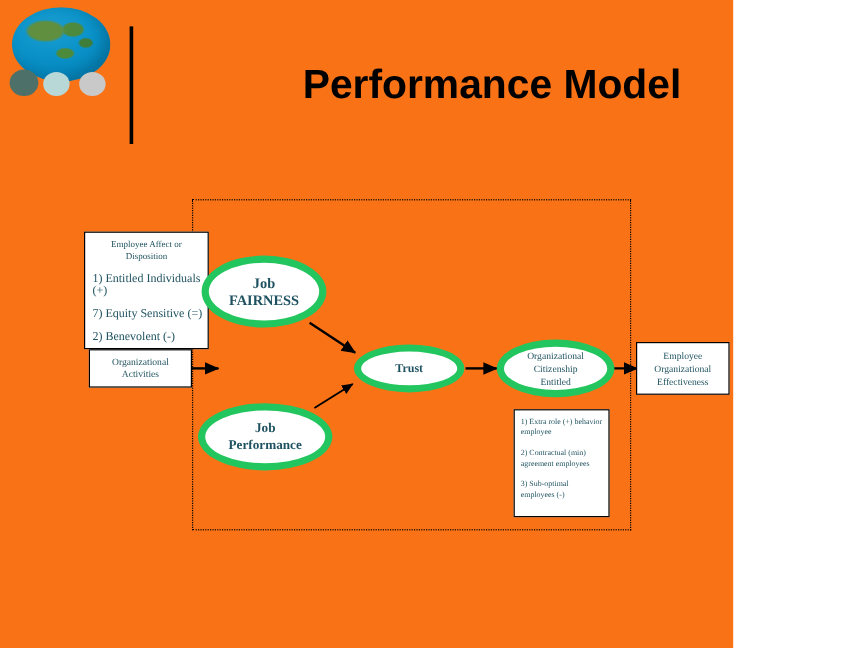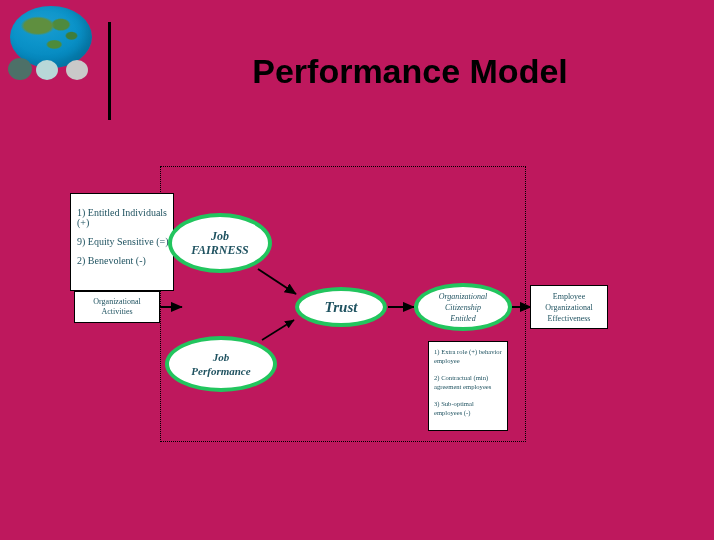--- a/index.html
+++ b/index.html
@@ -2,23 +2,23 @@
 <html><head>
 <meta charset="utf-8">
 <style>
   html, body {
     margin: 0;
     padding: 0;
     background: #ffffff;
   }
   #slide {
     position: relative;
-    width: 714px;
+    width: 611px;
     height: 540px;
-    background: #be185d;
+    background: #f97316;
     overflow: hidden;
     font-family: "Liberation Serif", "DejaVu Serif", serif;
   }
 
   
   #logo {
     position: absolute;
     left: 4px;
     top: 4px;
     width: 92px;
@@ -92,23 +92,22 @@
     align-items: center;
     justify-content: center;
     color: #1f5260;
     text-align: center;
     background: #ffffff;
   }
   .rect {
     border: 1px solid #000000;
   }
   .ellipse {
-    border: 4px solid #22c55e;
+    border: 6px solid #22c55e;
     border-radius: 50%;
-    font-style: italic;
   }
 
   
   #affect-box {
     left: 70px;
     top: 193px;
     width: 104px;
     height: 98px;
     align-items: flex-start;
     justify-content: flex-start;
@@ -148,21 +147,21 @@
     height: 32px;
     font-size: 8px;
     line-height: 10px;
   }
 
   #trust {
     left: 295px;
     top: 287px;
     width: 92px;
     height: 40px;
-    font-size: 15px;
+    font-size: 10px;
     font-weight: bold;
   }
 
   #job-satisfaction {
     left: 165px;
     top: 336px;
     width: 112px;
     height: 56px;
     font-size: 11px;
     line-height: 14px;
@@ -246,22 +245,23 @@
     <line x1="262" y1="340" x2="294" y2="320" stroke="#000000" stroke-width="1.6" marker-end="url(#ah)"></line>
 
     <line x1="160" y1="307" x2="182" y2="307" stroke="#000000" stroke-width="2" marker-end="url(#ah)"></line>
 
     <line x1="388" y1="307" x2="414" y2="307" stroke="#000000" stroke-width="2" marker-end="url(#ah)"></line>
 
     <line x1="511" y1="307" x2="531" y2="307" stroke="#000000" stroke-width="2" marker-end="url(#ah)"></line>
   </svg>
 
   <div class="node rect" id="affect-box">
+    <div class="heading">Employee Affect or Disposition</div>
     <div class="item">1) Entitled Individuals (+)</div>
-    <div class="item">9) Equity Sensitive (=)</div>
+    <div class="item">7) Equity Sensitive (=)</div>
     <div class="item">2) Benevolent (-)</div>
   </div>
 
   <div class="node ellipse" id="fairness">
     <div>Job</div>
     <div>FAIRNESS</div>
   </div>
 
   <div class="node rect" id="org-activities">
     <div>Organizational</div>

